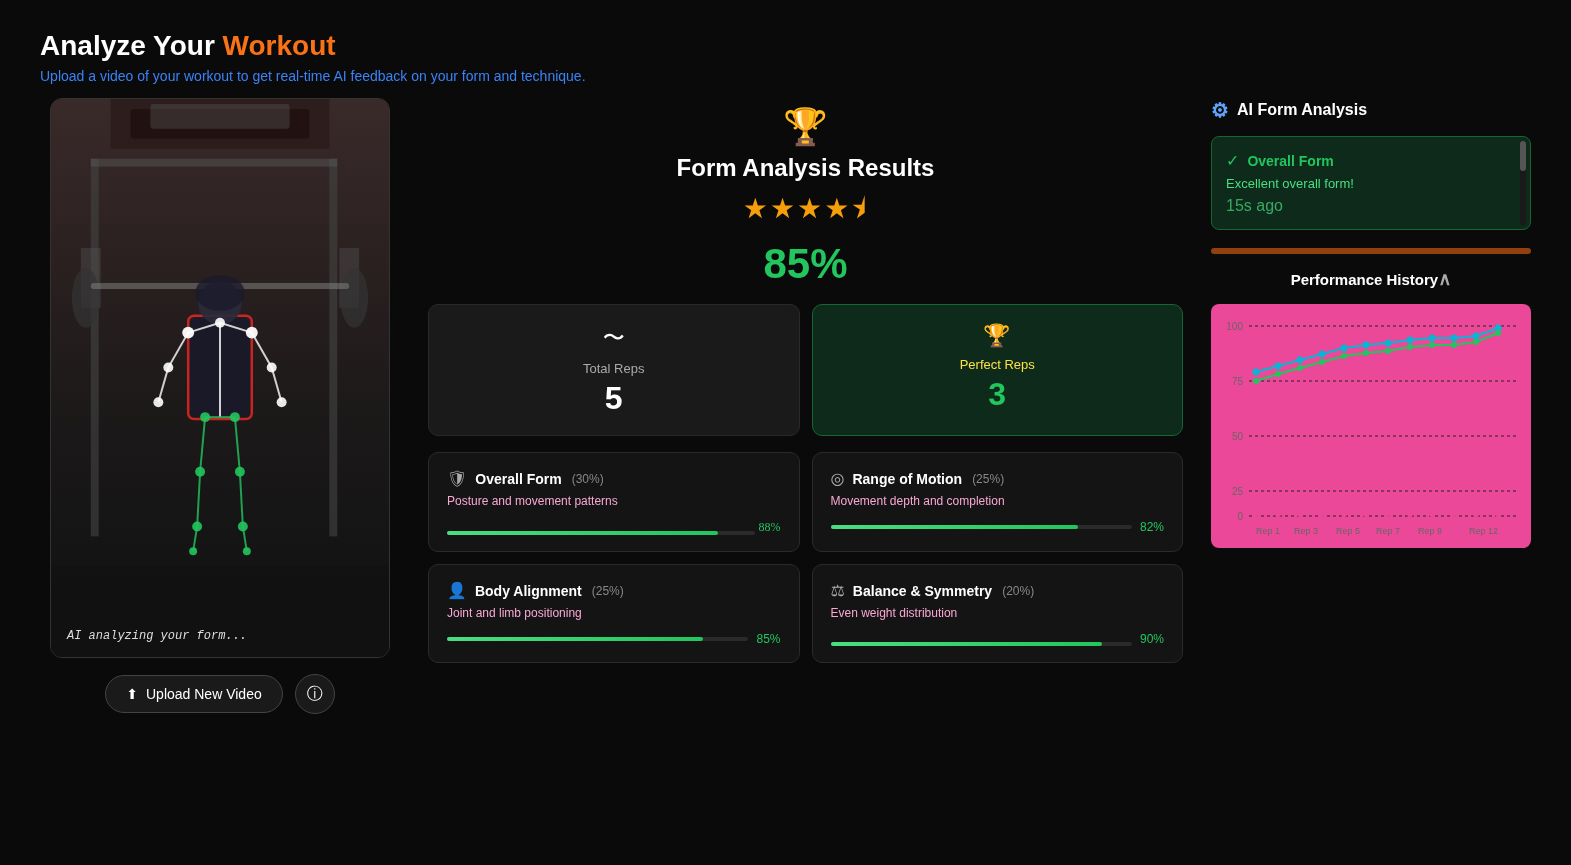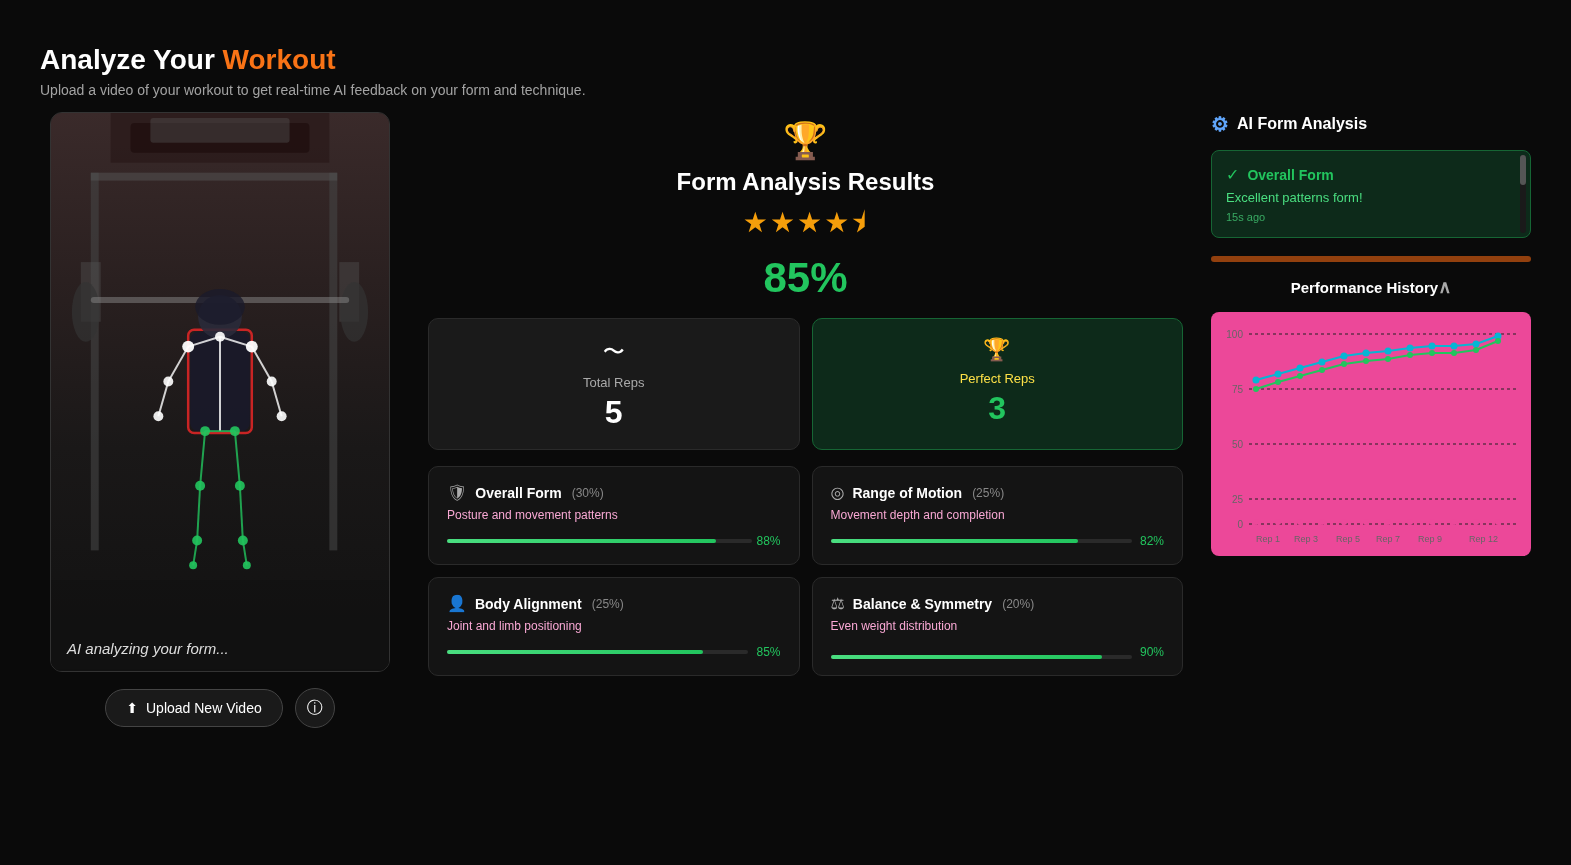--- a/index.html
+++ b/index.html
@@ -7,28 +7,28 @@
       background: #0a0a0a;
       color: #fff;
       font-family: -apple-system, BlinkMacSystemFont, 'Segoe UI', sans-serif;
       width: 1571px;
       min-height: 865px;
       overflow: hidden;
     }
     .page {
       display: flex;
       flex-direction: column;
-      padding: 44px 40px 20px 40px;
+      padding: 30px 40px 20px 40px;
       gap: 10px;
       height: 865px;
     }
     .header { margin-bottom: 4px; }
     .header h1 { font-size: 28px; font-weight: 700; }
     .header h1 span.orange { color: #f97316; }
-    .header p { font-size: 14px; color: #a3a3a3; margin-top: 6px; }
+    .header p { font-size: 14px; color: #3b82f6; margin-top: 6px; }
 
     .main-content {
       display: flex;
       gap: 28px;
       flex: 1;
     }
 
     
     .video-panel {
       display: flex;
@@ -64,23 +64,24 @@
         linear-gradient(180deg, #3a2a2a 0%, #2a2020 30%, #1a1818 60%, #111 100%);
     }
     .gym-equipment {
       position: absolute;
       inset: 0;
     }
     .ai-label {
       position: absolute;
       bottom: 14px;
       left: 16px;
-      font-size: 15px;
+      font-size: 12px;
       color: #ddd;
       font-style: italic;
+      font-family: Liberation Mono, monospace;
     }
     .video-controls {
       display: flex;
       gap: 12px;
       align-items: center;
     }
     .upload-btn {
       display: flex;
       align-items: center;
       gap: 8px;
@@ -208,21 +209,21 @@
     }
     .ai-feedback-header {
       display: flex;
       align-items: center;
       gap: 8px;
       margin-bottom: 6px;
     }
     .ai-check-icon { color: #22c55e; font-size: 16px; }
     .ai-feedback-title { color: #22c55e; font-size: 14px; font-weight: 600; }
     .ai-feedback-text { color: #4ade80; font-size: 13px; margin-bottom: 6px; }
-    .ai-feedback-time { color: #4ade80; font-size: 11px; opacity: 0.7; }
+    .ai-feedback-time { color: #4ade80; font-size: 16px; opacity: 0.7; }
     .scrollbar-track {
       position: absolute;
       right: 4px;
       top: 4px;
       bottom: 4px;
       width: 6px;
       background: #1a1a1a;
       border-radius: 3px;
     }
     .scrollbar-thumb {
@@ -402,21 +403,21 @@
       </div>
 
       <div class="metrics-grid" id="metrics-grid">
       <div class="metric-card">
       <div class="metric-header">
         <span class="metric-icon">🛡</span>
         <span class="metric-title">Overall Form</span>
         <span class="metric-pct-label">(30%)</span>
       </div>
       <div class="metric-desc">Posture and movement patterns</div>
-      <div style="display:flex;align-items:center;gap:4px;">
+      <div style="display:flex;align-items:flex-end;gap:4px;font-family:Liberation Serif, serif;">
         <div class="metric-bar-bg" style="flex:1;">
           <div class="metric-bar-fill" style="width:88%;"></div>
         </div>
         <span style="font-size:12px;color:#22c55e;">88%</span>
       </div>
     </div>
           <div class="metric-card">
       <div class="metric-header">
         <span class="metric-icon">◎</span>
         <span class="metric-title">Range of Motion</span>
@@ -465,21 +466,21 @@
       <div class="ai-panel-header">
         <span class="ai-panel-icon">⚙</span>
         <span>AI Form Analysis</span>
       </div>
 
       <div class="ai-feedback-box">
         <div class="ai-feedback-header">
           <span class="ai-check-icon">✓</span>
           <span class="ai-feedback-title">Overall Form</span>
         </div>
-        <div class="ai-feedback-text">Excellent patterns form!</div>
+        <div class="ai-feedback-text">Excellent overall form!</div>
         <div class="ai-feedback-time">15s ago</div>
         <div class="scrollbar-track">
           <div class="scrollbar-thumb"></div>
         </div>
       </div>
       <div class="amber-bar"></div>
 
       <div class="perf-history-header">
         <span>Performance History</span>
         <span class="collapse-icon">∧</span>

